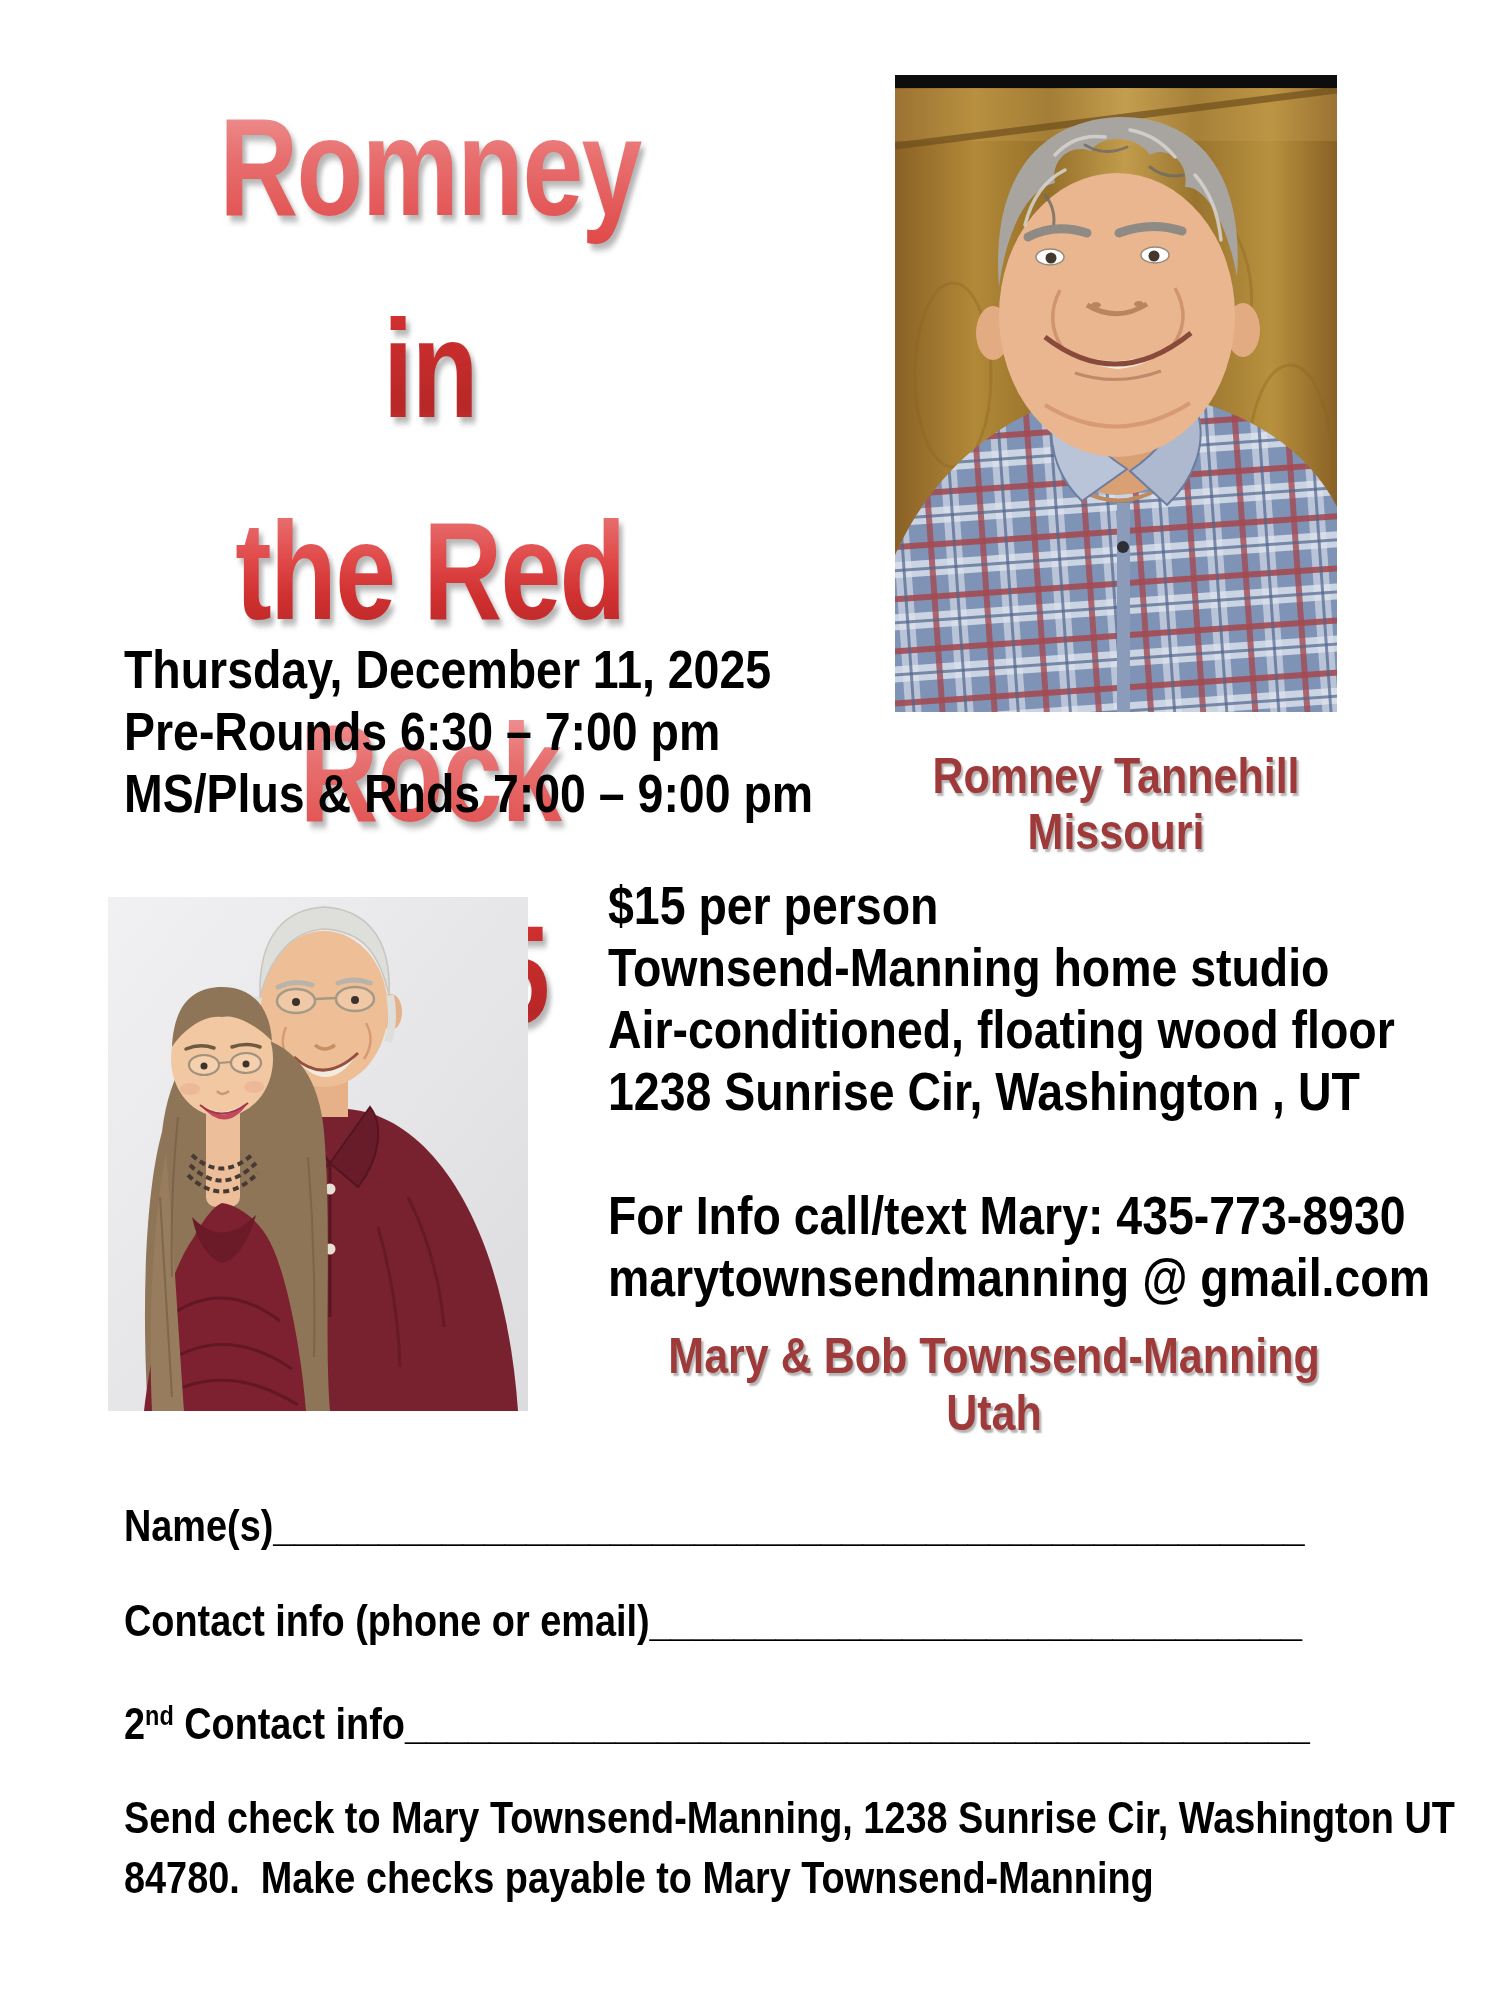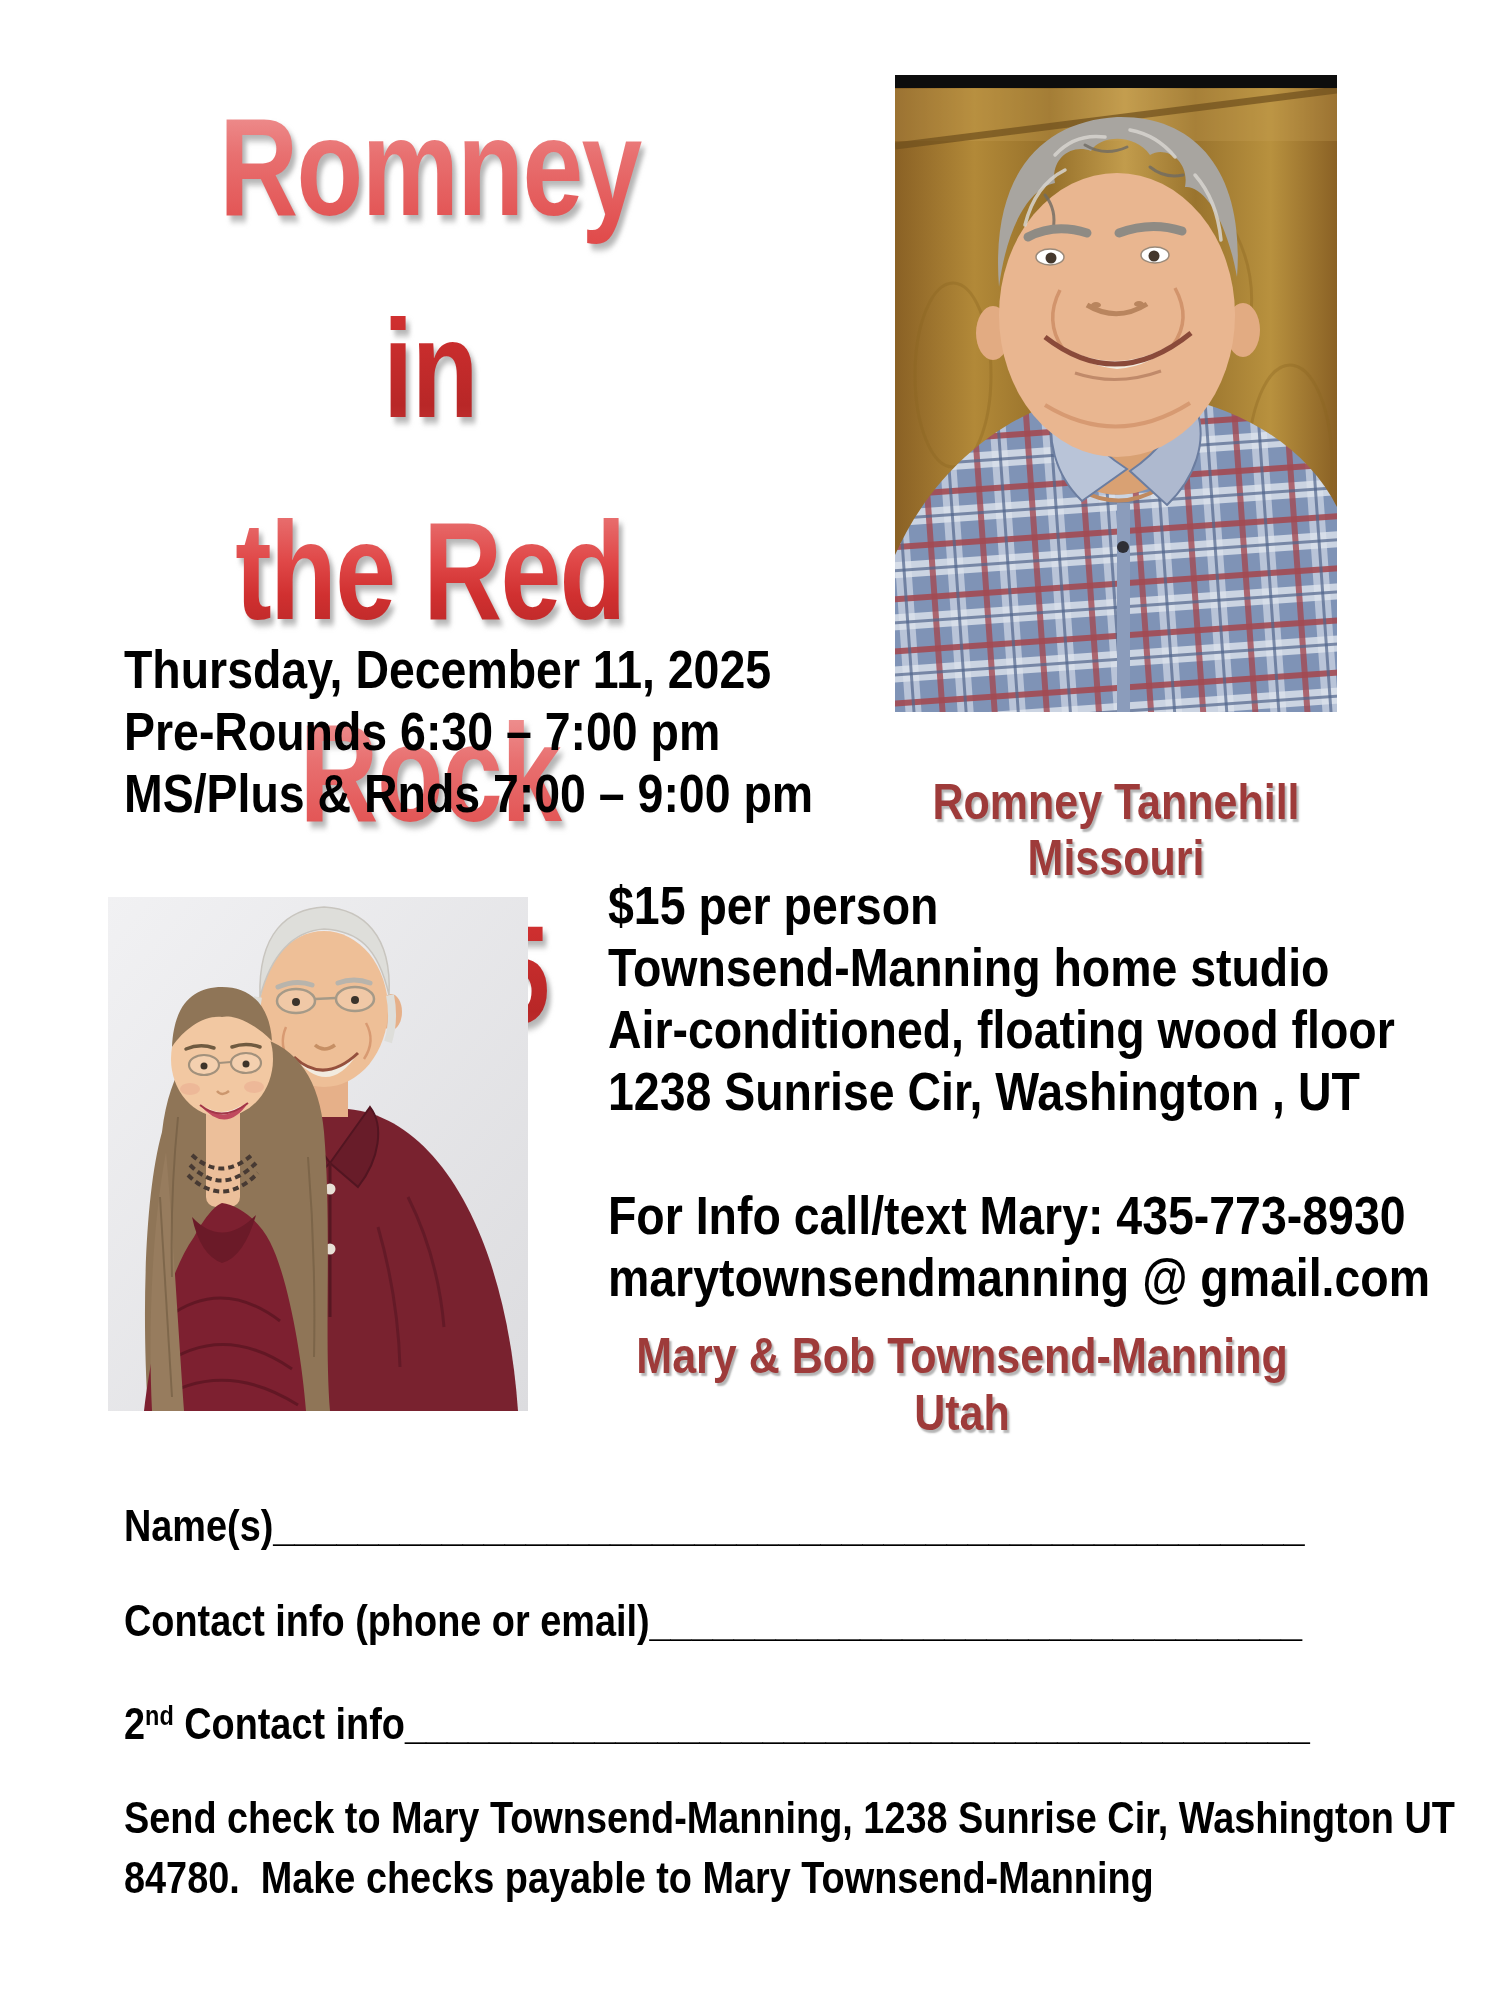--- a/index.html
+++ b/index.html
@@ -25,23 +25,23 @@
   
   .cond{transform:scaleX(0.86);transform-origin:0 0;}
   .cond-c{transform:scaleX(0.86);transform-origin:50% 0;}
   
   .schedule{position:absolute;left:112px;top:638px;font-size:54px;line-height:62px;white-space:nowrap;}
   
   .photo-romney{position:absolute;left:883px;top:75px;width:442px;height:637px;}
   .photo-couple{position:absolute;left:96px;top:897px;width:420px;height:514px;}
   
   .maroon{color:#9e3b3a;text-shadow:2.5px 2.5px 2px rgba(140,140,140,0.65);}
-  .caller-caption{position:absolute;left:883px;top:774px;width:442px;text-align:center;
+  .caller-caption{position:absolute;left:883px;top:748px;width:442px;text-align:center;
     font-size:50px;line-height:56px;white-space:nowrap;}
-  .hosts-caption{position:absolute;left:560px;top:1328px;width:780px;text-align:center;
+  .hosts-caption{position:absolute;left:592px;top:1328px;width:780px;text-align:center;
     font-size:50px;line-height:57px;white-space:nowrap;}
   
   .details{position:absolute;left:596px;top:874px;font-size:54px;line-height:62px;white-space:nowrap;}
   .contact{position:absolute;left:596px;top:1184px;font-size:54px;line-height:62px;white-space:nowrap;}
   
   .form-row{position:absolute;left:112px;font-size:44px;line-height:52px;white-space:nowrap;}
   .row-name{top:1500px;}
   .row-contact{top:1595px;}
   .row-second{top:1690px;}
   .sup{font-size:0.62em;vertical-align:0.5em;}

